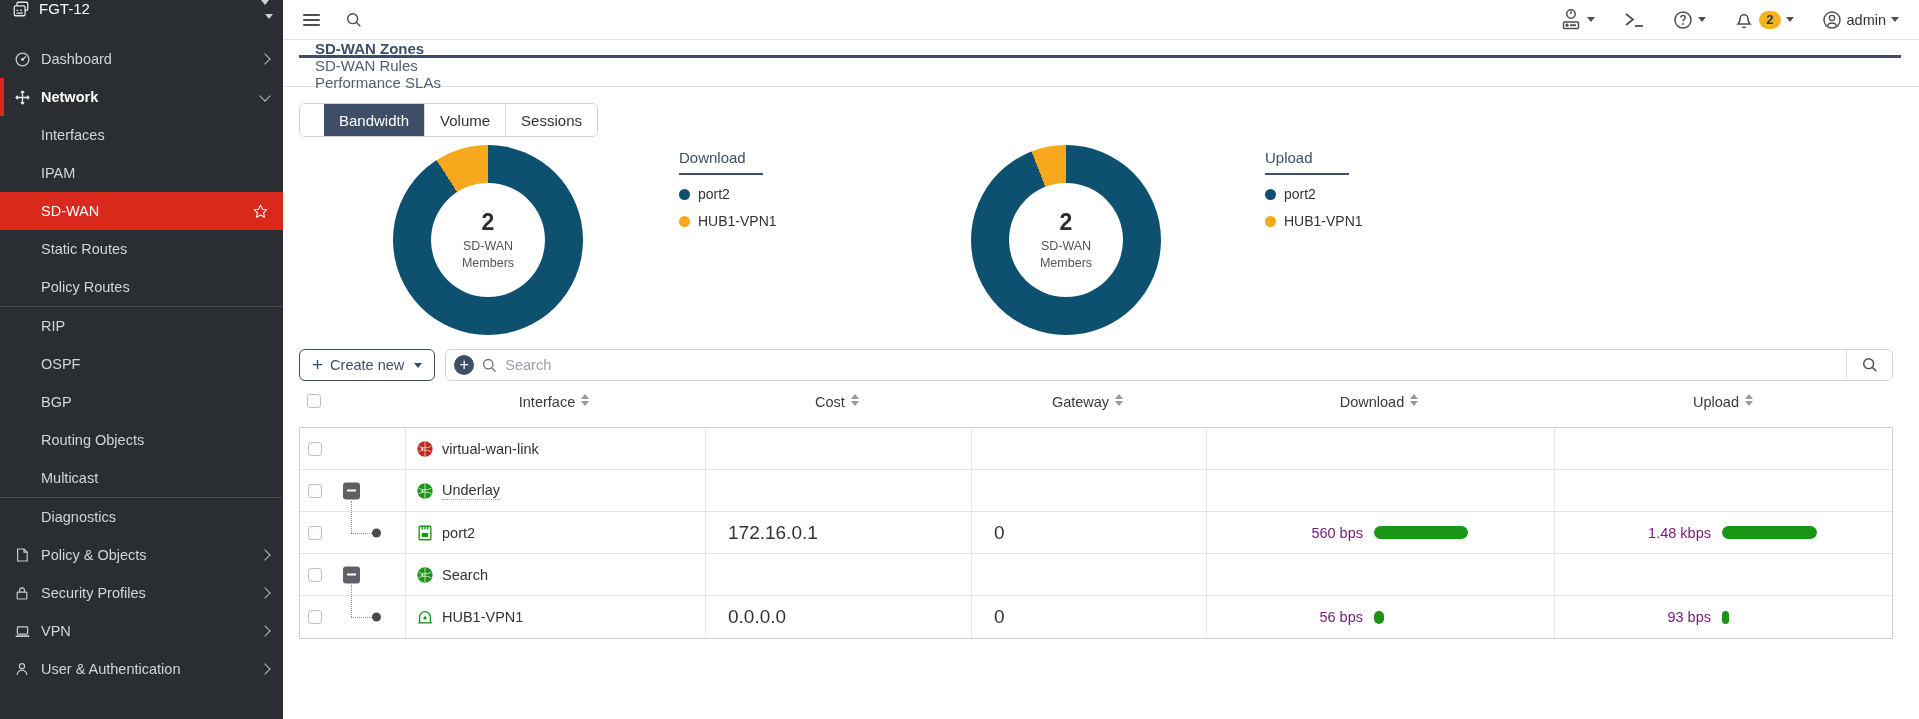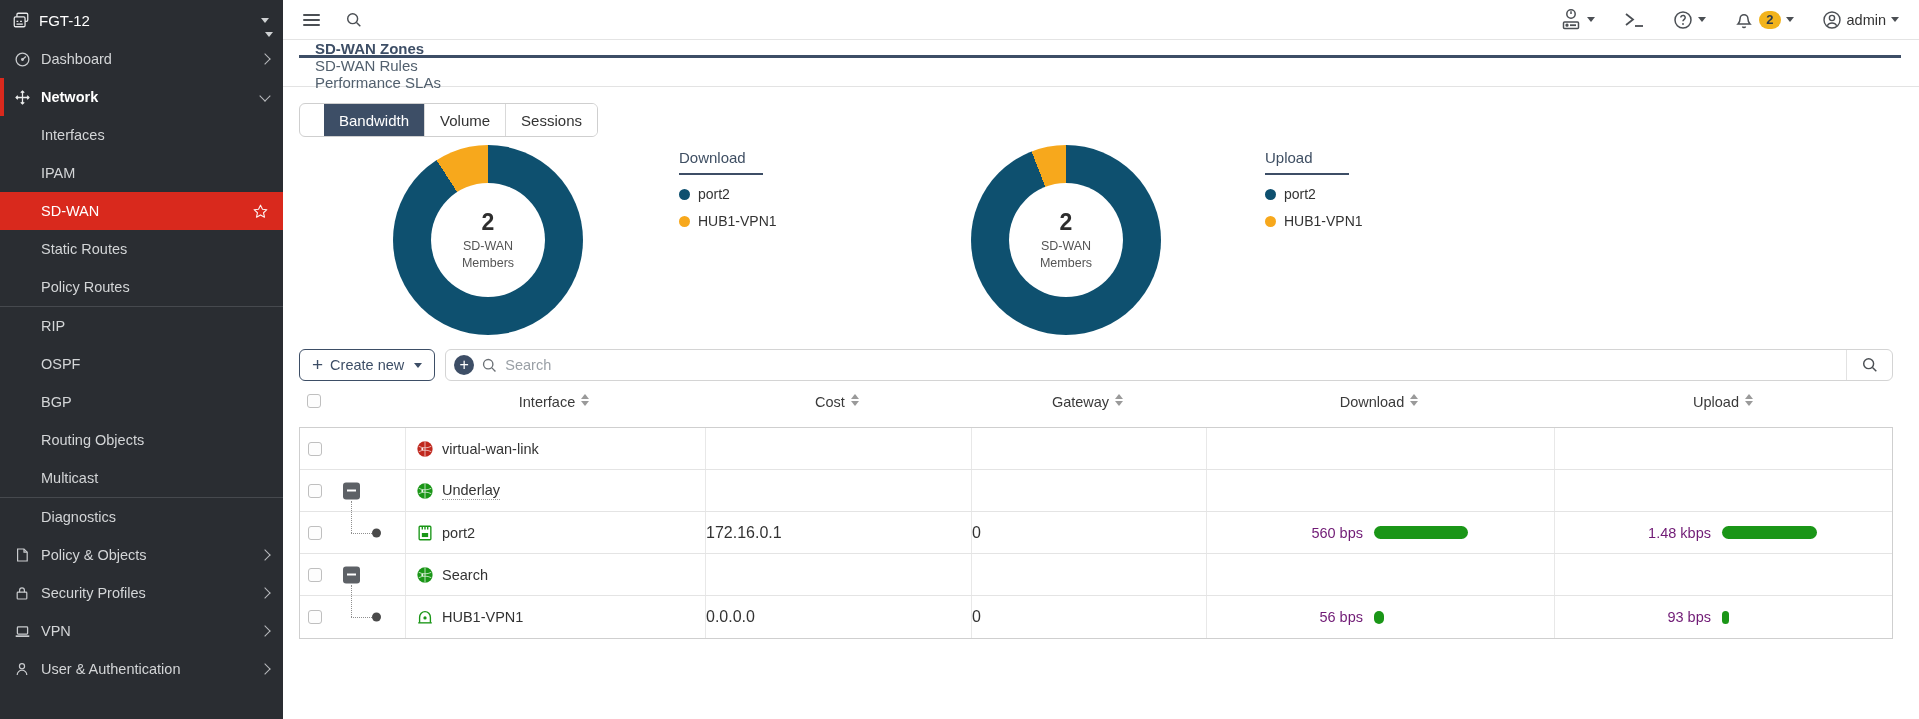--- a/index.html
+++ b/index.html
@@ -2,21 +2,21 @@
 <html style="--red: #d9291d; --navy: #3d4e66; --yellow: #f2b31c;"><head>
 <meta charset="utf-8">
 <style>
   * { box-sizing: border-box; margin: 0; padding: 0; }
   html,body { width:1919px; height:719px; overflow:hidden; }
   body { font-family:"Liberation Sans","DejaVu Sans",sans-serif; background:#fff; color:#333; font-size:14px; }
   .app { display:flex; width:100%; height:100%; }
 
   
   .sidebar { width:283px; min-width:283px; background:#2a2d32; color:#d3d5d7; height:100%; overflow:hidden; }
-  .sb-head { height:40px; display:flex; align-items:center; padding:0 14px 0 12px; color:#fff; font-size:15px; }
+  .sb-head { height:40px; display:flex; padding:0 14px 0 12px; color:#fff; font-size:15px; }
   .sb-head .label { margin-left:9px; }
   .sb-head .caret { margin-left:auto; color:#cfd1d3; }
   .nav-item { display:flex; align-items:center; height:38px; padding:0 14px 0 12px; font-size:14.5px; position:relative; cursor:pointer; }
   .nav-item .ico { width:20px; display:flex; justify-content:center; margin-right:9px; }
   .nav-item .lbl { white-space:nowrap; }
   .nav-item.sub { padding-left:41px; }
   .nav-item.bold { color:#fff; font-weight:bold; }
   .nav-item.active-section::before { content:""; position:absolute; left:0; top:0; bottom:0; width:4px; background:var(--red); }
   .nav-item.selected { background:var(--red); color:#fff; }
   .nav-item .right { margin-left:auto; display:flex; align-items:center; }
@@ -82,21 +82,21 @@
   .thead .cell { display:flex; align-items:flex-start; justify-content:center; }
   .thead .cell.c-check { justify-content:flex-start; padding-left:8px; }
   .tbody { border:1px solid #cfcfcf; }
   .trow { height:42px; border-bottom:1px solid #e4e4e4; background:#fff; }
   .trow:last-child { border-bottom:none; }
   .cell { display:flex; align-items:center; min-width:0; }
   .trow .c-iface, .trow .c-gw, .trow .c-cost, .trow .c-dl, .trow .c-ul { border-left:1px solid #e8e8e8; }
   .c-check { padding-left:8px; }
   .checkbox { width:14px; height:14px; border:1.5px solid #bfbfbf; border-radius:3px; background:#fdfdfd; display:inline-block; cursor:pointer; }
   .c-iface { padding-left:10px; gap:8px; font-size:14.5px; color:#333; }
-  .c-gw, .c-cost { padding-left:0; font-size:16px; color:#333; }
+  .c-gw, .c-cost { padding-left:22px; font-size:19px; color:#333; }
   .name.dotted { border-bottom:1px dotted #9a9a9a; padding-bottom:1px; }
   .c-tree { position:relative; }
   .expander { position:absolute; left:8px; top:50%; transform:translateY(-50%); width:17px; height:17px; background:#5d6166; border-radius:3px; display:flex; align-items:center; justify-content:center; cursor:pointer; }
   .expander::after { content:""; width:9px; height:2px; background:#fff; }
   .zone .c-tree::after { content:""; position:absolute; left:16px; top:calc(50% + 10px); bottom:0; border-left:1px dotted #8f8f8f; }
   .member .c-tree::before { content:""; position:absolute; left:16px; top:0; height:50%; border-left:1px dotted #8f8f8f; }
   .member .c-tree::after { content:""; position:absolute; left:16px; top:50%; width:21px; border-top:1px dotted #8f8f8f; }
   .bullet { position:absolute; left:37px; top:50%; transform:translateY(-50%); width:9px; height:9px; border-radius:50%; background:#4a4a4a; }
   .sort { display:inline-flex; flex-direction:column; gap:2px; margin-left:6px; }
   .sort i { width:0; height:0; border-left:4px solid transparent; border-right:4px solid transparent; display:block; }

